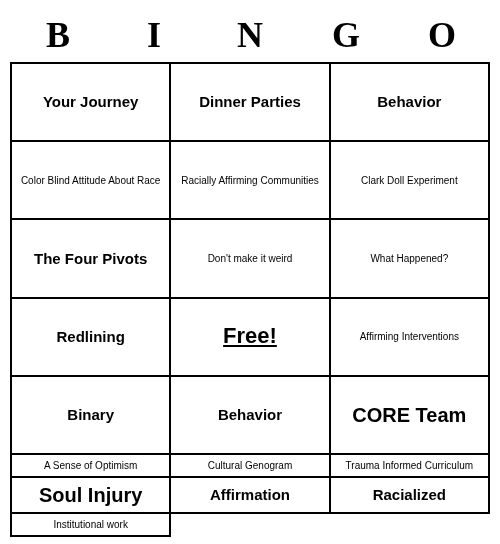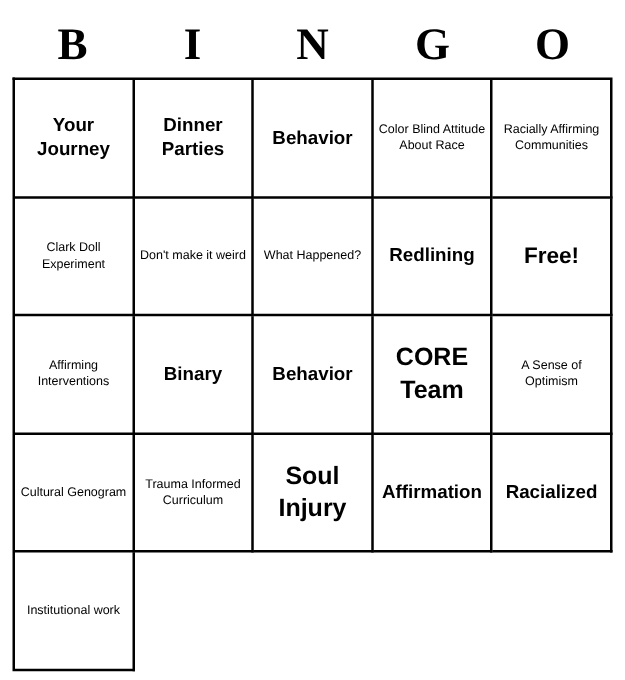--- a/index.html
+++ b/index.html
@@ -35,42 +35,43 @@
     .bingo-header-cell {
       flex: 1;
       text-align: center;
       font-size: 36px;
       font-weight: bold;
       font-family: serif;
     }
 
     .bingo-grid {
       display: grid;
-      grid-template-columns: repeat(5, 1fr);
+      grid-template-columns: repeat(3, 1fr);
       grid-template-rows: repeat(5, 1fr);
       flex: 1;
       border-top: 2px solid #000;
       border-left: 2px solid #000;
     }
 
     .bingo-cell {
       border-right: 2px solid #000;
       border-bottom: 2px solid #000;
       display: flex;
       justify-content: center;
       align-items: center;
       text-align: center;
       padding: 4px;
       font-size: 10px;
       line-height: 1.3;
     }
 
     .bingo-cell.free {
-      font-size: 18px;
+      font-size: 22px;
       font-weight: bold;
+      text-decoration: underline;
     }
 
     .bingo-cell.large-text {
       font-size: 20px;
       font-weight: bold;
       text-align: center;
     }
 
     .bingo-cell.medium-text {
       font-size: 15px;
@@ -88,20 +89,21 @@
     <div class="bingo-header-cell">G</div>
     <div class="bingo-header-cell">O</div>
   </div>
   <div class="bingo-grid" id="bingo-grid">
   <div class="bingo-cell medium-text">Your Journey</div>
       <div class="bingo-cell medium-text">Dinner Parties</div>
       <div class="bingo-cell medium-text">Behavior</div>
       <div class="bingo-cell">Color Blind Attitude About Race</div>
       <div class="bingo-cell">Racially Affirming Communities</div>
       <div class="bingo-cell">Clark Doll Experiment</div>
+      <div class="bingo-cell medium-text">The Four Pivots</div>
       <div class="bingo-cell">Don't make it weird</div>
       <div class="bingo-cell">What Happened?</div>
       <div class="bingo-cell medium-text">Redlining</div>
       <div class="bingo-cell free">Free!</div>
       <div class="bingo-cell">Affirming Interventions</div>
       <div class="bingo-cell medium-text">Binary</div>
       <div class="bingo-cell medium-text">Behavior</div>
       <div class="bingo-cell large-text">CORE Team</div>
       <div class="bingo-cell">A Sense of Optimism</div>
       <div class="bingo-cell">Cultural Genogram</div>

